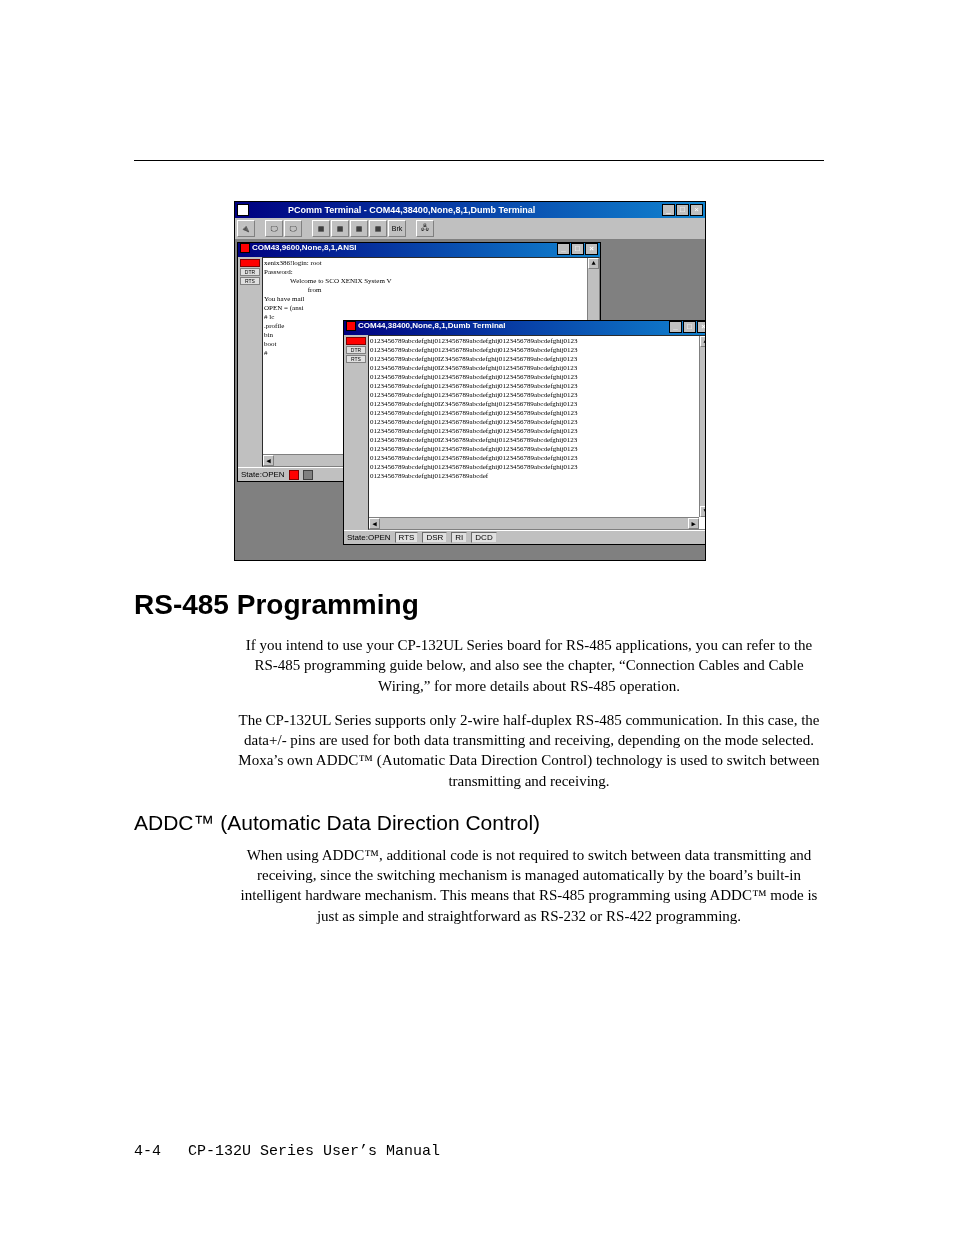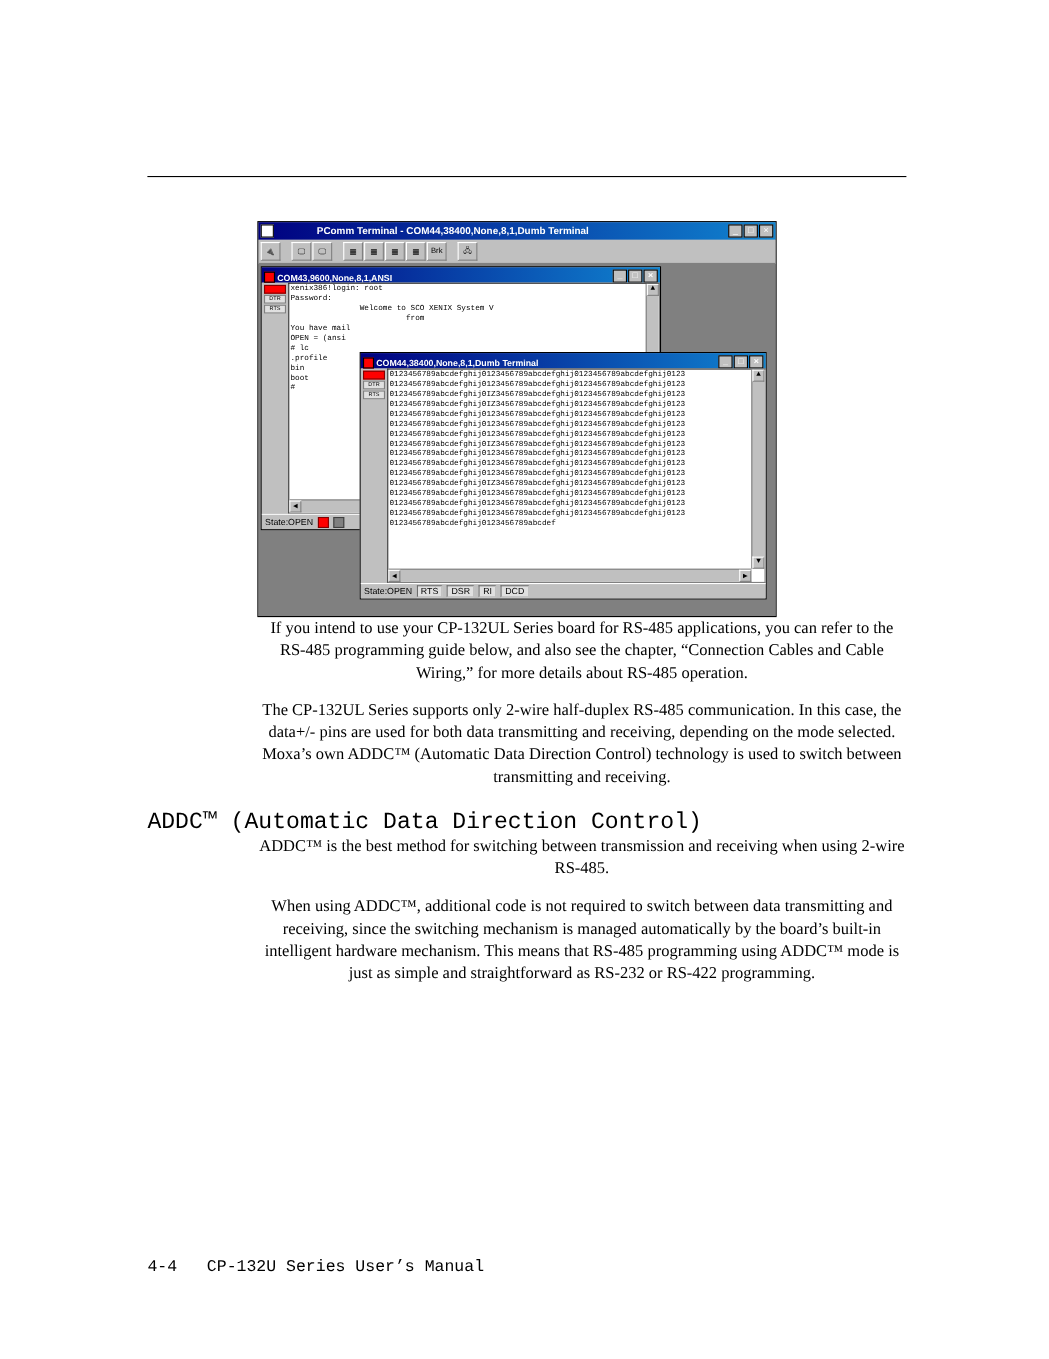--- a/index.html
+++ b/index.html
@@ -13,41 +13,41 @@
   .win-btns { display:flex; gap:1px; }
   .win-btn { width:13px;height:12px;background:#c0c0c0;border:1px solid #000;display:flex;align-items:center;justify-content:center;font-size:8px;line-height:1;font-family:Arial; }
   .menubar { background:#c0c0c0; padding:1px 3px; display:flex; gap:8px; font-size:9px; color:#000; border-bottom:1px solid #808080; }
   .menubar span u { text-decoration:underline; }
   .toolbar { background:#c0c0c0; padding:2px; display:flex; gap:3px; border-bottom:1px solid #808080; align-items:center; }
   .tb-group { display:flex; gap:1px; }
   .tb-btn { width:18px;height:17px;background:#c0c0c0;border:1px solid #fff; border-right-color:#808080; border-bottom-color:#808080; display:flex;align-items:center;justify-content:center;font-size:7px; }
   .tb-sep { width:4px; }
   .workspace { background:#808080; height:320px; position:relative; overflow:hidden; }
   .subwin { position:absolute; background:#c0c0c0; border:1px solid #000; }
-  .sub-title { background: linear-gradient(to right,#000080,#1084d0); color:#fff; height:14px; display:flex; align-items:flex-end; padding:0 2px; font-size:8px; font-weight:bold; }
+  .sub-title { background: linear-gradient(to right,#000080,#1084d0); color:#fff; height:14px; display:flex; align-items:flex-start; padding:0 2px; font-size:8px; font-weight:bold; }
   .sub-title .ic { width:10px;height:10px;background:#ff0000;border:1px solid #000;margin-right:2px; }
   .sub-title .txt { flex:1; }
   .sub-left { width:24px; background:#c0c0c0; float:left; padding:1px; height:calc(100% - 28px); }
   .led { width:20px;height:8px;margin:1px auto;border:1px solid #808080;font-size:5px;text-align:center;line-height:6px;background:#e0e0e0; }
   .led.red { background:#ff0000; border-color:#800000; }
   .sub-content { background:#fff; margin-left:24px; height:calc(100% - 28px); overflow:hidden; font-family:"Courier New",monospace; font-size:7px; line-height:9px; padding:1px; color:#000; border:1px inset #808080; position:relative; }
   .sub-content.scroll { padding-right:12px; padding-bottom:12px; }
   .vscroll { position:absolute; right:0; top:0; bottom:12px; width:12px; background:#c0c0c0; border-left:1px solid #808080; }
   .vscroll .arr { height:11px; background:#c0c0c0; border:1px solid #fff; border-right-color:#808080; border-bottom-color:#808080; text-align:center; font-size:7px; line-height:9px; }
   .vscroll .arr.bot { position:absolute; bottom:0; left:0; right:0; }
   .hscroll { position:absolute; left:0; right:12px; bottom:0; height:12px; background:#c0c0c0; border-top:1px solid #808080; }
   .hscroll .arr { width:11px; height:100%; background:#c0c0c0; border:1px solid #fff; border-right-color:#808080; border-bottom-color:#808080; text-align:center; font-size:7px; line-height:10px; display:inline-block; }
   .hscroll .arr.rt { float:right; }
   .statusbar { height:14px; background:#c0c0c0; border-top:1px solid #fff; padding:1px 3px; font-size:8px; display:flex; gap:4px; align-items:center; }
   .statusbar .cell { border:1px inset #c0c0c0; padding:0 3px; height:11px; line-height:10px; background:#e0e0e0; min-width:16px; text-align:center; }
   .statusbar .ledr { width:10px; height:10px; background:#ff0000; border:1px solid #800000; }
   .statusbar .ledg { width:10px; height:10px; background:#808080; border:1px solid #404040; }
-  .termline { white-space:pre; }
+  .termline { white-space:pre;font-family:Liberation Serif, serif; }
   h1.title { font-family: Arial, Helvetica, sans-serif; font-weight:bold; font-size:28px; margin-top:28px; margin-bottom:14px; }
-  h2.subtitle { font-family: Liberation Mono, monospace; font-weight:normal; font-size:21px; margin-top:20px; }
+  h2.subtitle { font-family: Liberation Sans, sans-serif; font-weight:normal; font-size:21px; margin-top:20px; margin-bottom:10px; }
   p.body { font-size:15px; line-height:1.35; margin-left:100px; margin-bottom:14px; text-align:center; }
   .footer { position:absolute; left:134px; top:1143px; font-family:Liberation Mono, monospace; font-size:15px; }
 </style>
 </head>
 <body>
 
 <div class="page">
   <div class="hr-top"></div>
 
   <div class="screenshot">
@@ -121,21 +121,21 @@
             </div>
           <div class="hscroll"><div class="arr">◀</div><div class="arr rt">▶</div></div>
         </div>
         <div class="statusbar">
           <span>State:OPEN</span>
           <span class="ledr"></span>
           <span class="ledg"></span>
         </div>
       </div>
 
-      <div class="subwin" style="left:92px; top:80px; width:370px; height:225px;">
+      <div class="subwin" style="left:108px; top:80px; width:370px; height:225px;">
         <div class="sub-title">
           <span class="ic"></span>
           <span class="txt">COM44,38400,None,8,1,Dumb Terminal</span>
           <div class="win-btns">
             <div class="win-btn">_</div>
             <div class="win-btn">□</div>
             <div class="win-btn">×</div>
           </div>
         </div>
         <div class="sub-left">
@@ -171,22 +171,22 @@
           <span class="cell">RTS</span>
           <span class="cell">DSR</span>
           <span class="cell">RI</span>
           <span class="cell">DCD</span>
         </div>
       </div>
 
     </div>
   </div>
 
+  <h1 class="title">RS-485 Programming</h1>
   <p class="body">If you intend to use your CP-132UL Series board for RS-485 applications, you can refer to the RS-485 programming guide below, and also see the chapter, “Connection Cables and Cable Wiring,” for more details about RS-485 operation.</p>
   <p class="body">The CP-132UL Series supports only 2-wire half-duplex RS-485 communication. In this case, the data+/- pins are used for both data transmitting and receiving, depending on the mode selected. Moxa’s own ADDC™ (Automatic Data Direction Control) technology is used to switch between transmitting and receiving.</p>
   <h2 class="subtitle">ADDC™ (Automatic Data Direction Control)</h2>
-  <p class="body">ADDC™ is the best method for switching between transmission and receiving when using 2-wire RS-485.</p>
   <p class="body">When using ADDC™, additional code is not required to switch between data transmitting and receiving, since the switching mechanism is managed automatically by the board’s built-in intelligent hardware mechanism. This means that RS-485 programming using ADDC™ mode is just as simple and straightforward as RS-232 or RS-422 programming.</p>
 </div>
 
 <div class="footer">
   <span>4-4</span>&nbsp;&nbsp;&nbsp;<span>CP-132U Series User’s Manual</span>
 </div>
 
 </body></html>

